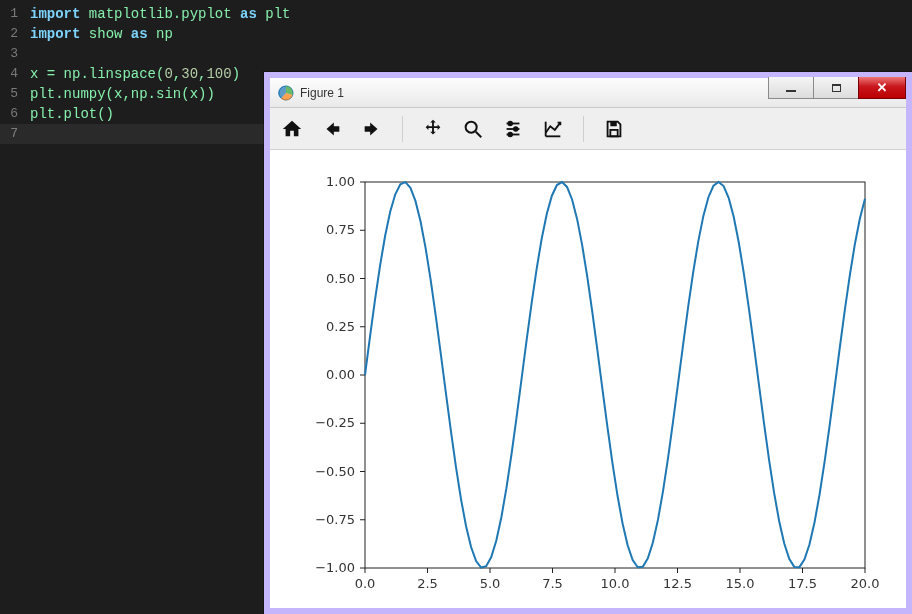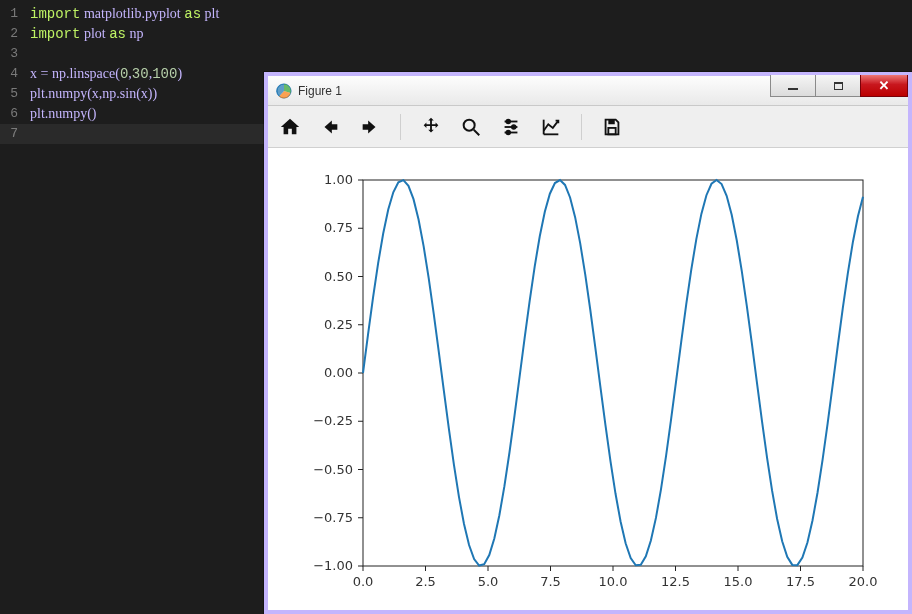--- a/index.html
+++ b/index.html
@@ -30,34 +30,34 @@
   }
   .line-num {
     width: 30px;
     text-align: right;
     color: #7a7a7a;
     padding-right: 12px;
     user-select: none;
     font-size: 13px;
   }
   .code-content { flex: 1; }
-  .kw { color: #bef264; }       
-  .id { color: #c4b5fd; font-family: Liberation Serif, serif; }
+  .kw { color: #7dd3fc; font-weight: bold; }       
+  .id { color: #86efac; }
   .num { color: #b5cea8; }
   .current-line { background: #2a2a2a; }
 
   
   .figwin {
     position: absolute;
     top: 72px;
     left: 264px;
     width: 648px;
     height: 542px;
     background: #a3a3a3;
-    border: 4px solid #c4b5fd;
+    border: 6px solid #c4b5fd;
     box-shadow: 0 0 0 1px rgba(0,0,0,0.3);
     display: flex;
     flex-direction: column;
   }
   .titlebar {
     height: 30px;
     background: linear-gradient(#fdfdfd, #e9e9e9);
     border-bottom: 1px solid #c9c9c9;
     display: flex;
     align-items: center;
@@ -146,25 +146,25 @@
     font-family: "DejaVu Sans", Arial, sans-serif;
     font-size: 13px;
     fill: #333;
   }
 </style>
 </head>
 <body>
 
 <div class="editor" id="editor">
     <div class="code-line"><span class="line-num">1</span><span class="code-content"><span class="kw">import</span><span class="id"> matplotlib.pyplot </span><span class="kw">as</span><span class="id"> plt</span></span></div>
-    <div class="code-line"><span class="line-num">2</span><span class="code-content"><span class="kw">import</span><span class="id"> plot </span><span class="kw">as</span><span class="id"> np</span></span></div>
+    <div class="code-line"><span class="line-num">2</span><span class="code-content"><span class="kw">import</span><span class="id"> show </span><span class="kw">as</span><span class="id"> np</span></span></div>
     <div class="code-line"><span class="line-num">3</span><span class="code-content"><span class="id"></span></span></div>
     <div class="code-line"><span class="line-num">4</span><span class="code-content"><span class="id">x = np.linspace(</span><span class="num">0</span><span class="id">,</span><span class="num">30</span><span class="id">,</span><span class="num">100</span><span class="id">)</span></span></div>
     <div class="code-line"><span class="line-num">5</span><span class="code-content"><span class="id">plt.numpy(x,np.sin(x))</span></span></div>
-    <div class="code-line"><span class="line-num">6</span><span class="code-content"><span class="id">plt.numpy()</span></span></div>
+    <div class="code-line"><span class="line-num">6</span><span class="code-content"><span class="id">plt.plot()</span></span></div>
     <div class="code-line current-line"><span class="line-num">7</span><span class="code-content"><span class="id"></span></span></div>
   </div>
 
 <div class="figwin">
   <div class="titlebar">
     <span class="appicon">
       <svg viewBox="0 0 16 16">
           <circle cx="8" cy="8" r="7" fill="none" stroke="#1f77b4" stroke-width="1"></circle>
           <path d="M8 1 A7 7 0 0 1 14.5 10 L8 8 Z" fill="#2ca02c" opacity="0.7"></path>
           <path d="M8 8 L14.5 10 A7 7 0 0 1 3 13.5 Z" fill="#ff7f0e" opacity="0.7"></path>

